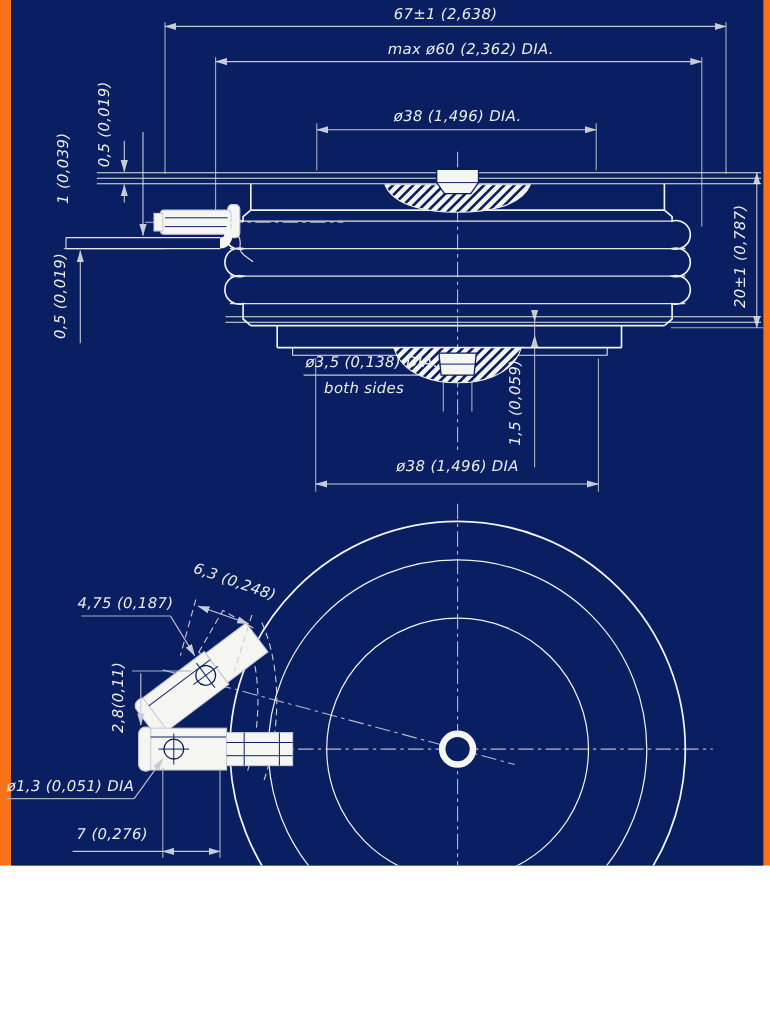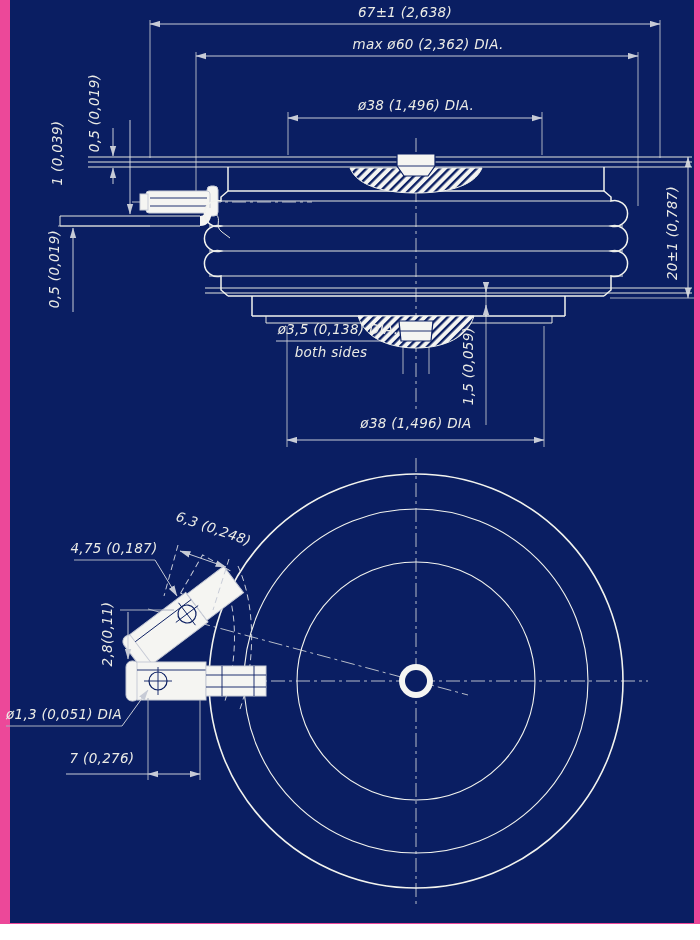--- a/index.html
+++ b/index.html
@@ -1,16 +1,16 @@
 <!DOCTYPE html>
 <html><head>
 <meta charset="utf-8">
 <style>
   html,body{margin:0;padding:0;background:#ffffff;}
-  .page{position:relative;width:700px;height:924px;background:#ec4899;overflow:hidden;
+  .page{position:relative;width:700px;height:787px;background:#f97316;overflow:hidden;
         font-family:"DejaVu Sans",sans-serif;text-align:center;}
   svg{position:absolute;left:0;top:0;}
   text{font-family:"DejaVu Sans",sans-serif;font-style:italic;fill:#ecece6;
        font-size:13.5px;letter-spacing:.3px;}
   .obj{stroke:#f2f3ee;stroke-width:1.5;fill:none;}
   .obj2{stroke:#e4e6e0;stroke-width:1;fill:none;}
   .dim{stroke:#c7cbd6;stroke-width:1;fill:none;}
   .ext{stroke:#aab0bf;stroke-width:1;fill:none;}
   .cl{stroke:#b7bcc9;stroke-width:1;fill:none;stroke-dasharray:14 4 3 4;}
   .ph{stroke:#c9cdd8;stroke-width:1;fill:none;stroke-dasharray:6 4;}

